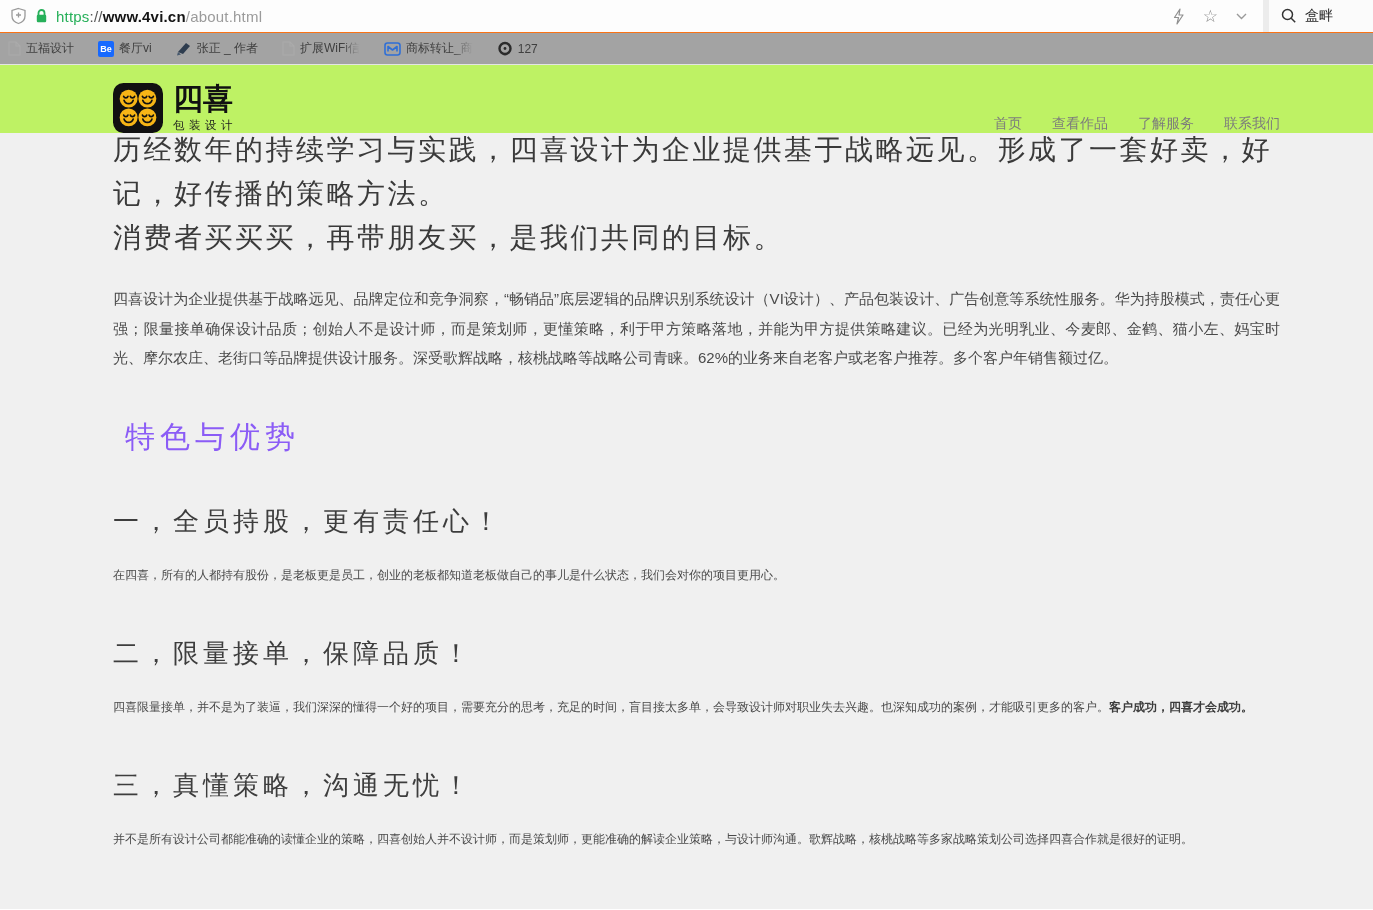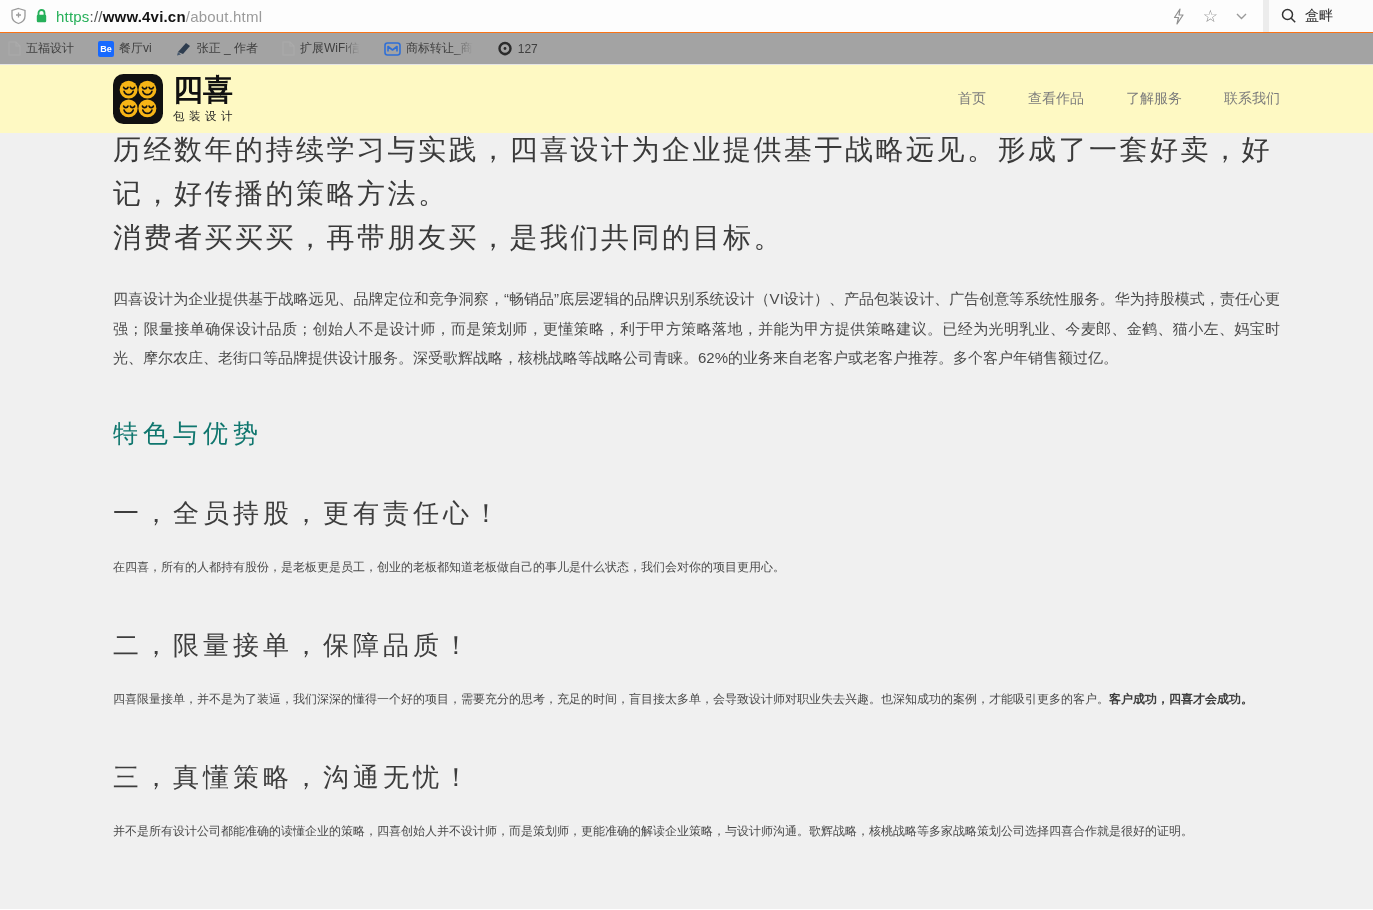--- a/index.html
+++ b/index.html
@@ -69,30 +69,30 @@
   .behance-badge {
     width: 16px; height: 16px; border-radius: 2px;
     background: #1769ff; color: #fff;
     font-size: 9px; font-weight: 700;
     display: flex; align-items: center; justify-content: center;
   }
 
   
   .site-header {
     height: 68px;
-    background: #fef9c3;
-    display: flex;
-    align-items: center;
+    background: #bef264;
+    display: flex;
+    align-items: flex-end;
     justify-content: space-between;
     padding: 0 93px 0 113px;
   }
   .logo-wrap { display: flex; align-items: center; gap: 10px; cursor: pointer; }
   .logo-text .cn { font-size: 30px; font-weight: 700; color: #111; line-height: 30px; }
   .logo-text .sub { font-size: 11.5px; color: #1c1c1c; letter-spacing: 4.5px; margin-top: 4px; }
-  .main-nav { display: flex; gap: 42px; }
+  .main-nav { display: flex; gap: 30px; }
   .main-nav .nav-item { font-size: 14px; color: #7c7c7c; cursor: pointer; white-space: nowrap; }
 
   
   .content {
     height: 776px;
     background: #f0f0f0;
     padding: 0 93px 30px 113px;
     overflow: hidden;
   }
   .hero {
@@ -105,24 +105,25 @@
   .hero-1 { margin-top: -5px; }
   .intro {
     margin-top: 24px;
     font-size: 15px;
     line-height: 29.5px;
     color: #4a4a4a;
     text-align: justify;
   }
   .section-title {
     margin-top: 44px;
-    font-size: 25px;
+    font-size: 30px;
     font-weight: 400;
     letter-spacing: 5px;
-    color: #0f766e;
+    color: #8b5cf6;
+    margin-left: 12px;
   }
   .feature-title {
     margin-top: 46px;
     font-size: 26px;
     font-weight: 400;
     letter-spacing: 4px;
     color: #3d3d3d;
   }
   .feature-body {
     margin-top: 21px;

